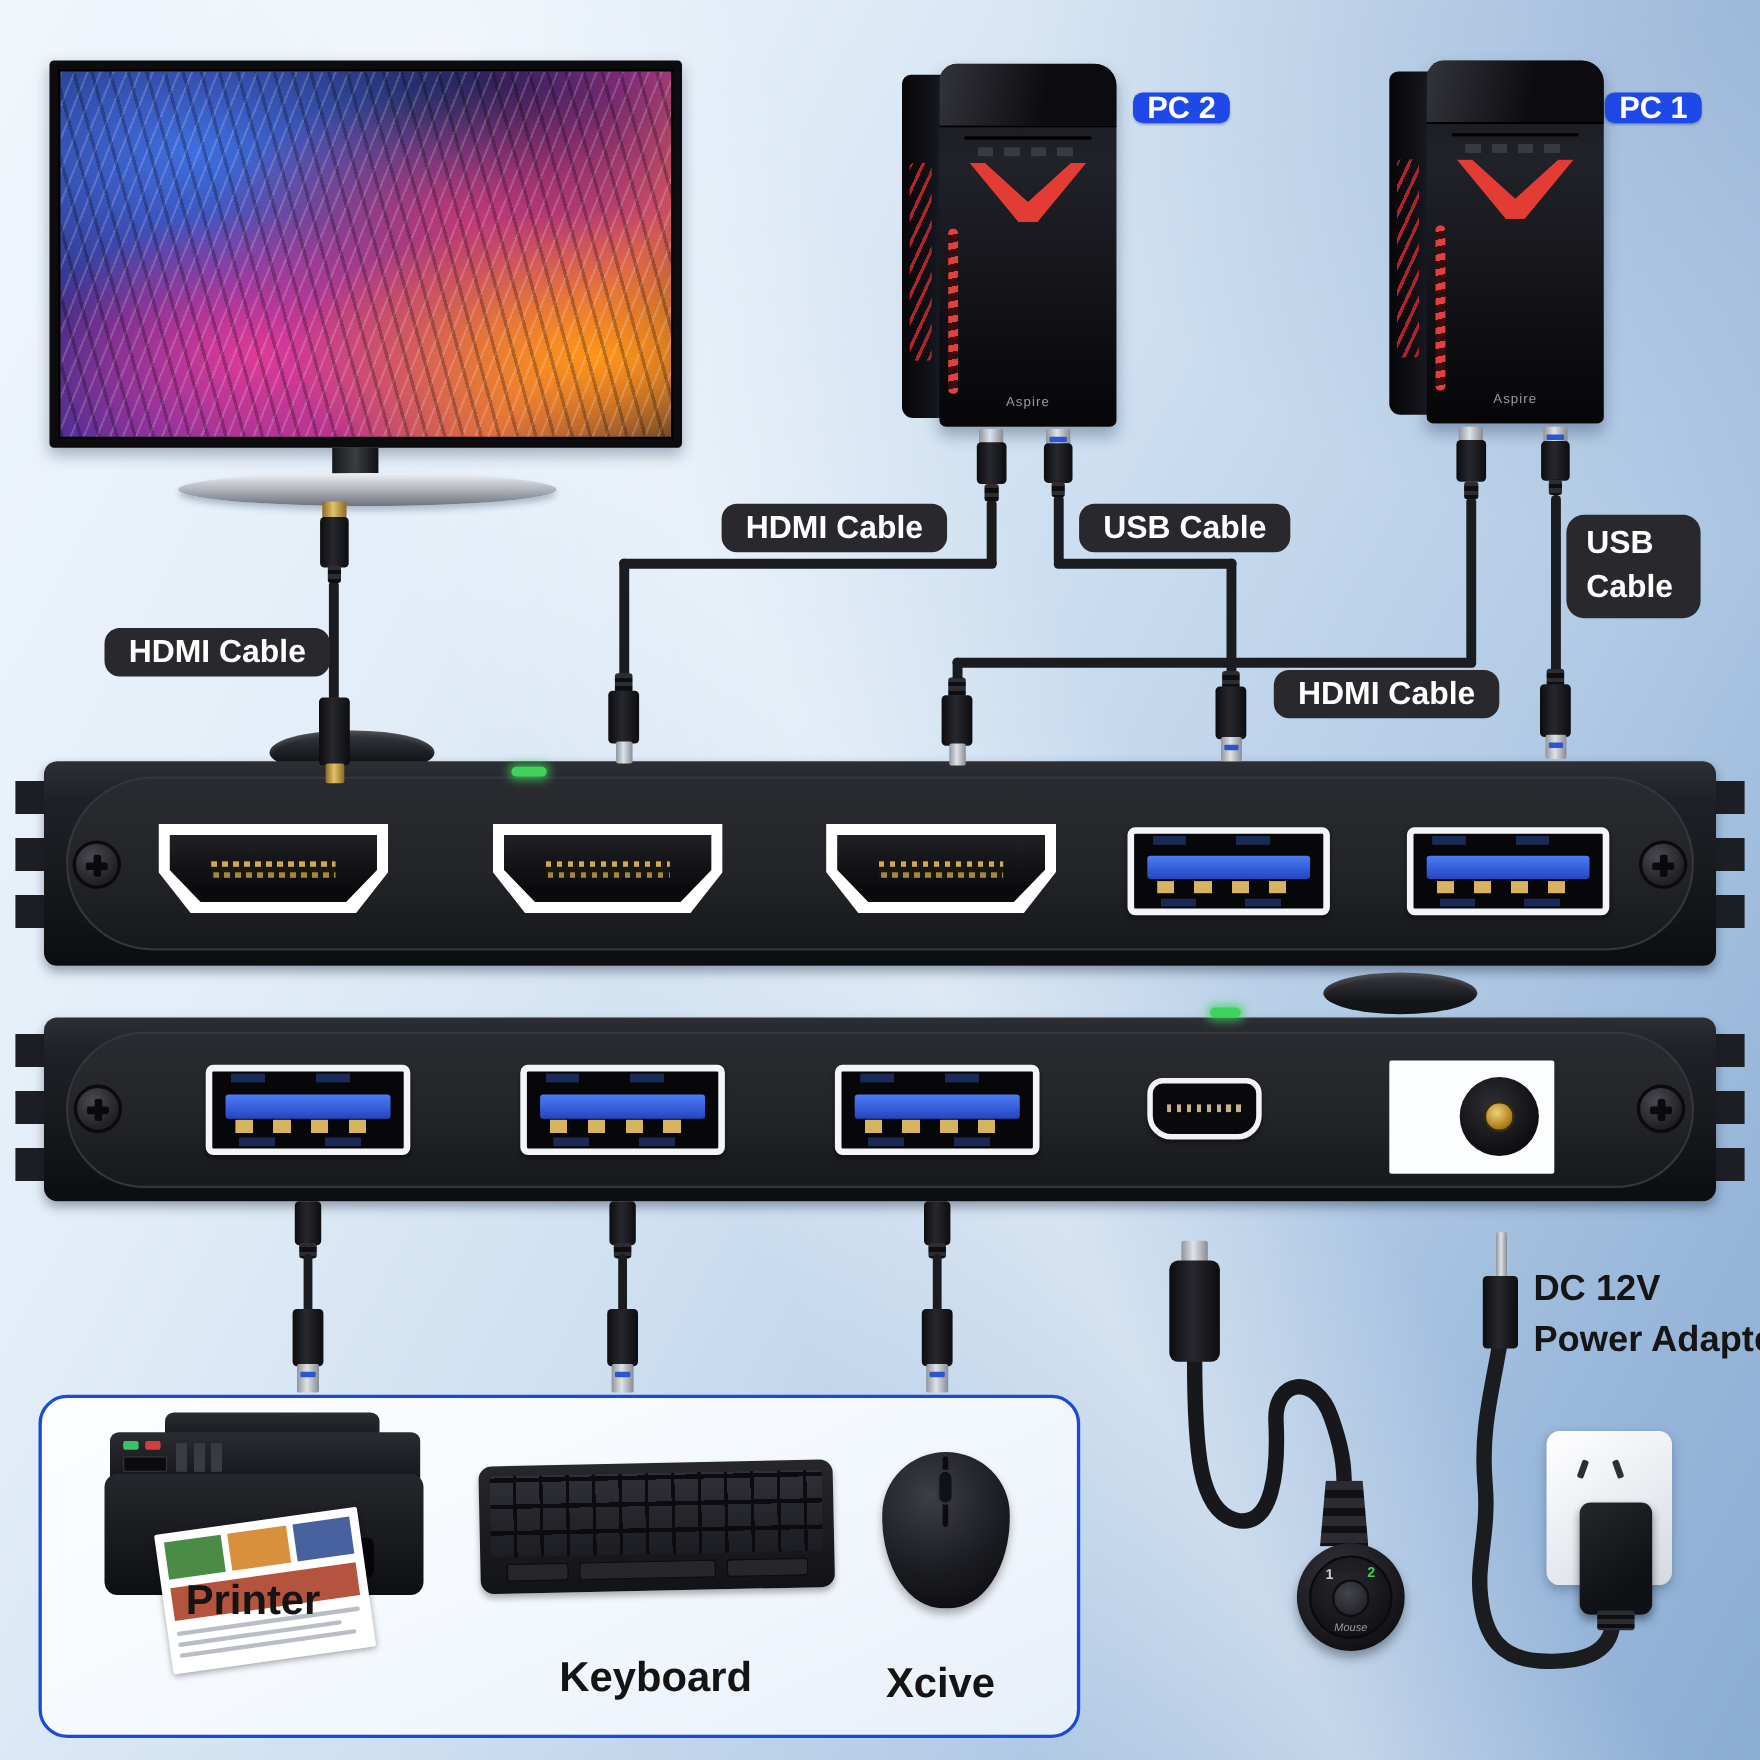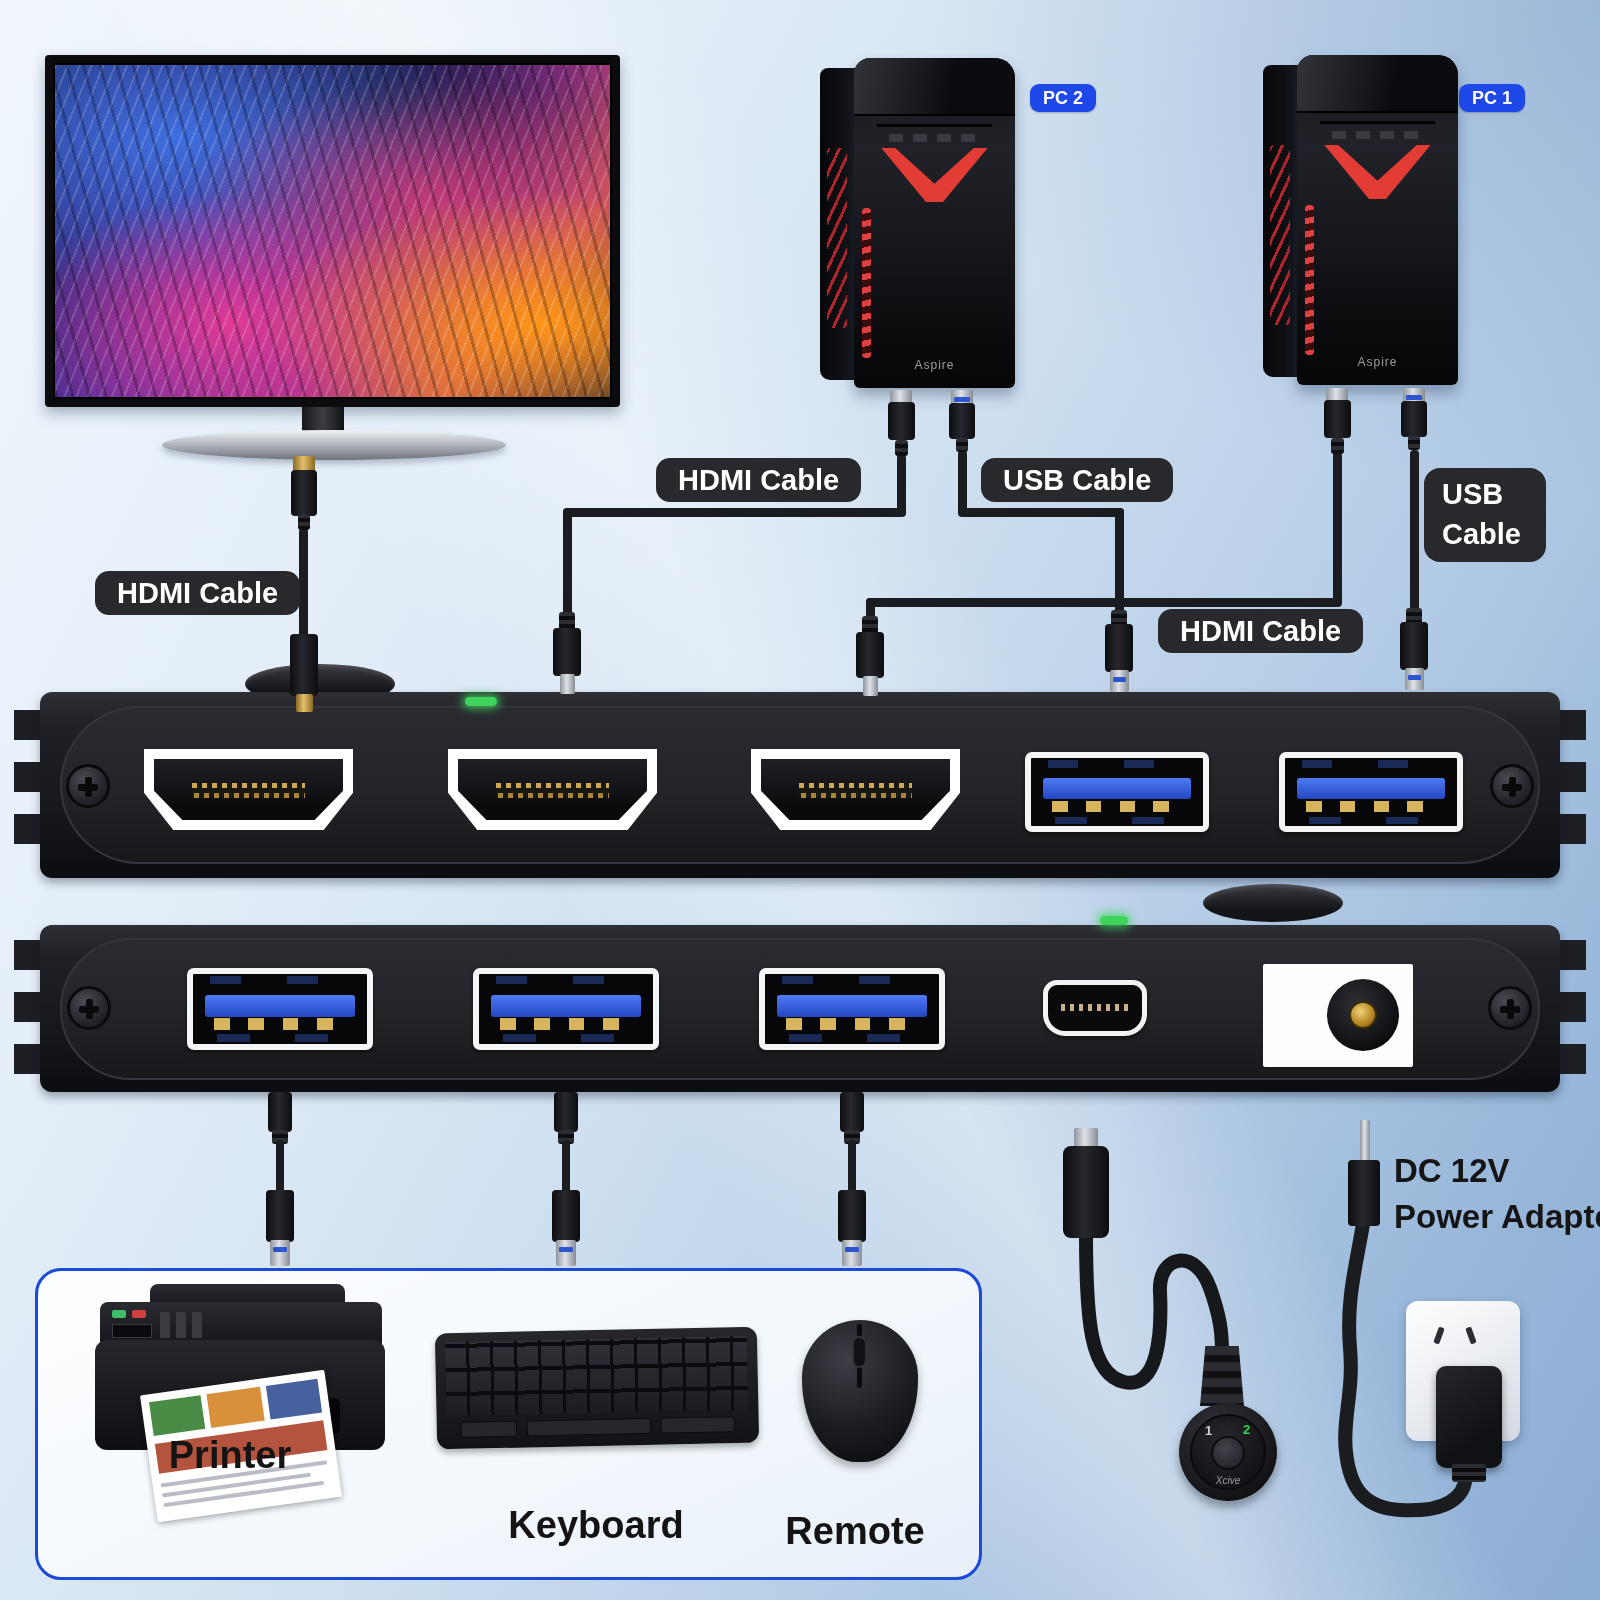--- a/index.html
+++ b/index.html
@@ -10,21 +10,21 @@
       radial-gradient(60% 45% at 100% 0%, rgba(110,145,190,.38) 0%, rgba(110,145,190,0) 70%),
       linear-gradient(118deg,#f0f6fc 0%,#e4eef8 26%,#cfe0f1 48%,#b4cce6 70%,#97b6d9 88%,#8cadd4 100%);}
   #stage *{position:absolute;box-sizing:border-box;}
   svg{position:absolute;}
 
   
   .badge-dark{background:#29292d;color:#fff;font-weight:bold;font-size:29px;line-height:44px;
     height:44px;padding:0 22px;border-radius:14px;white-space:nowrap;text-align:center;}
   .badge-dark.two-line{white-space:normal;height:auto;width:122px;line-height:40px;padding:6px 0 8px 18px;
     text-align:left;border-radius:16px;}
-  .badge-blue{background:#1e49e8;color:#fff;font-weight:bold;font-size:18px;line-height:28px;
+  .badge-blue{background:#1e49e8;color:#fff;font-weight:bold;font-size:28px;line-height:28px;
     height:28px;padding:0 13px;border-radius:9px;box-shadow:0 1px 2px rgba(0,0,30,.25);}
   .dev-label{color:#141414;font-weight:bold;font-size:38px;text-align:center;}
   .pow-label{color:#151515;font-weight:bold;font-size:33px;white-space:nowrap;}
 
   
   .wire{background:#1b1c20;border-radius:4px;}
 
   
   .con-body{background:linear-gradient(90deg,#0d0d10,#27282e 45%,#0d0d10);border-radius:4px;}
   .con-ribs{background:repeating-linear-gradient(180deg,#2c2d33 0 4px,#0e0e11 4px 8px);border-radius:3px;}
@@ -377,31 +377,31 @@
     <div class="kbd-space" style="left:224px;bottom:11px;width:74px;height:16px"></div>
   </div>
 
   <div class="mouse" style="left:802px;top:1320px;width:116px;height:142px">
     <div class="mouse-line" style="left:55px;top:4px;width:5px;height:64px"></div>
     <div class="mouse-wheel" style="left:50px;top:16px;width:15px;height:32px"></div>
   </div>
 
   <div class="dev-label" style="left:120px;top:1434px;width:220px">Printer</div>
   <div class="dev-label" style="left:466px;top:1504px;width:260px">Keyboard</div>
-  <div class="dev-label" style="left:760px;top:1510px;width:190px">Remote</div>
+  <div class="dev-label" style="left:760px;top:1510px;width:190px">Xcive</div>
 
   <div class="tip-silver" style="left:1074px;top:1128px;width:24px;height:20px"></div>
   <div class="con-body" style="left:1063px;top:1146px;width:46px;height:92px;border-radius:8px"></div>
   <div class="neck" style="left:1200px;top:1346px;width:44px;height:60px"></div>
   <div class="puck" style="left:1179px;top:1403px;width:98px;height:98px">
     <div class="puck-face"></div>
     <div style="left:26px;top:20px;font-size:13px;color:#cfd0d4;font-weight:bold">1</div>
     <div style="left:64px;top:19px;font-size:13px;color:#37d353;font-weight:bold">2</div>
     <div class="puck-btn" style="left:32px;top:33px;width:34px;height:34px"></div>
-    <div style="left:0;right:0;top:72px;text-align:center;font-size:10px;color:#9b9ba1;font-style:italic">Xcive</div>
+    <div style="left:0;right:0;top:72px;text-align:center;font-size:10px;color:#9b9ba1;font-style:italic">Mouse</div>
   </div>
 
   <div class="tip-silver" style="left:1360px;top:1120px;width:10px;height:44px"></div>
   <div class="con-body" style="left:1348px;top:1160px;width:32px;height:66px"></div>
   <div class="pow-label" style="left:1394px;top:1152px">DC 12V</div>
   <div class="pow-label" style="left:1394px;top:1198px">Power Adapter</div>
   <div class="outlet" style="left:1406px;top:1301px;width:114px;height:140px">
     <div class="prong" style="left:30px;top:26px;width:6px;height:17px;transform:rotate(20deg)"></div>
     <div class="prong" style="left:62px;top:26px;width:6px;height:17px;transform:rotate(-20deg)"></div>
   </div>

